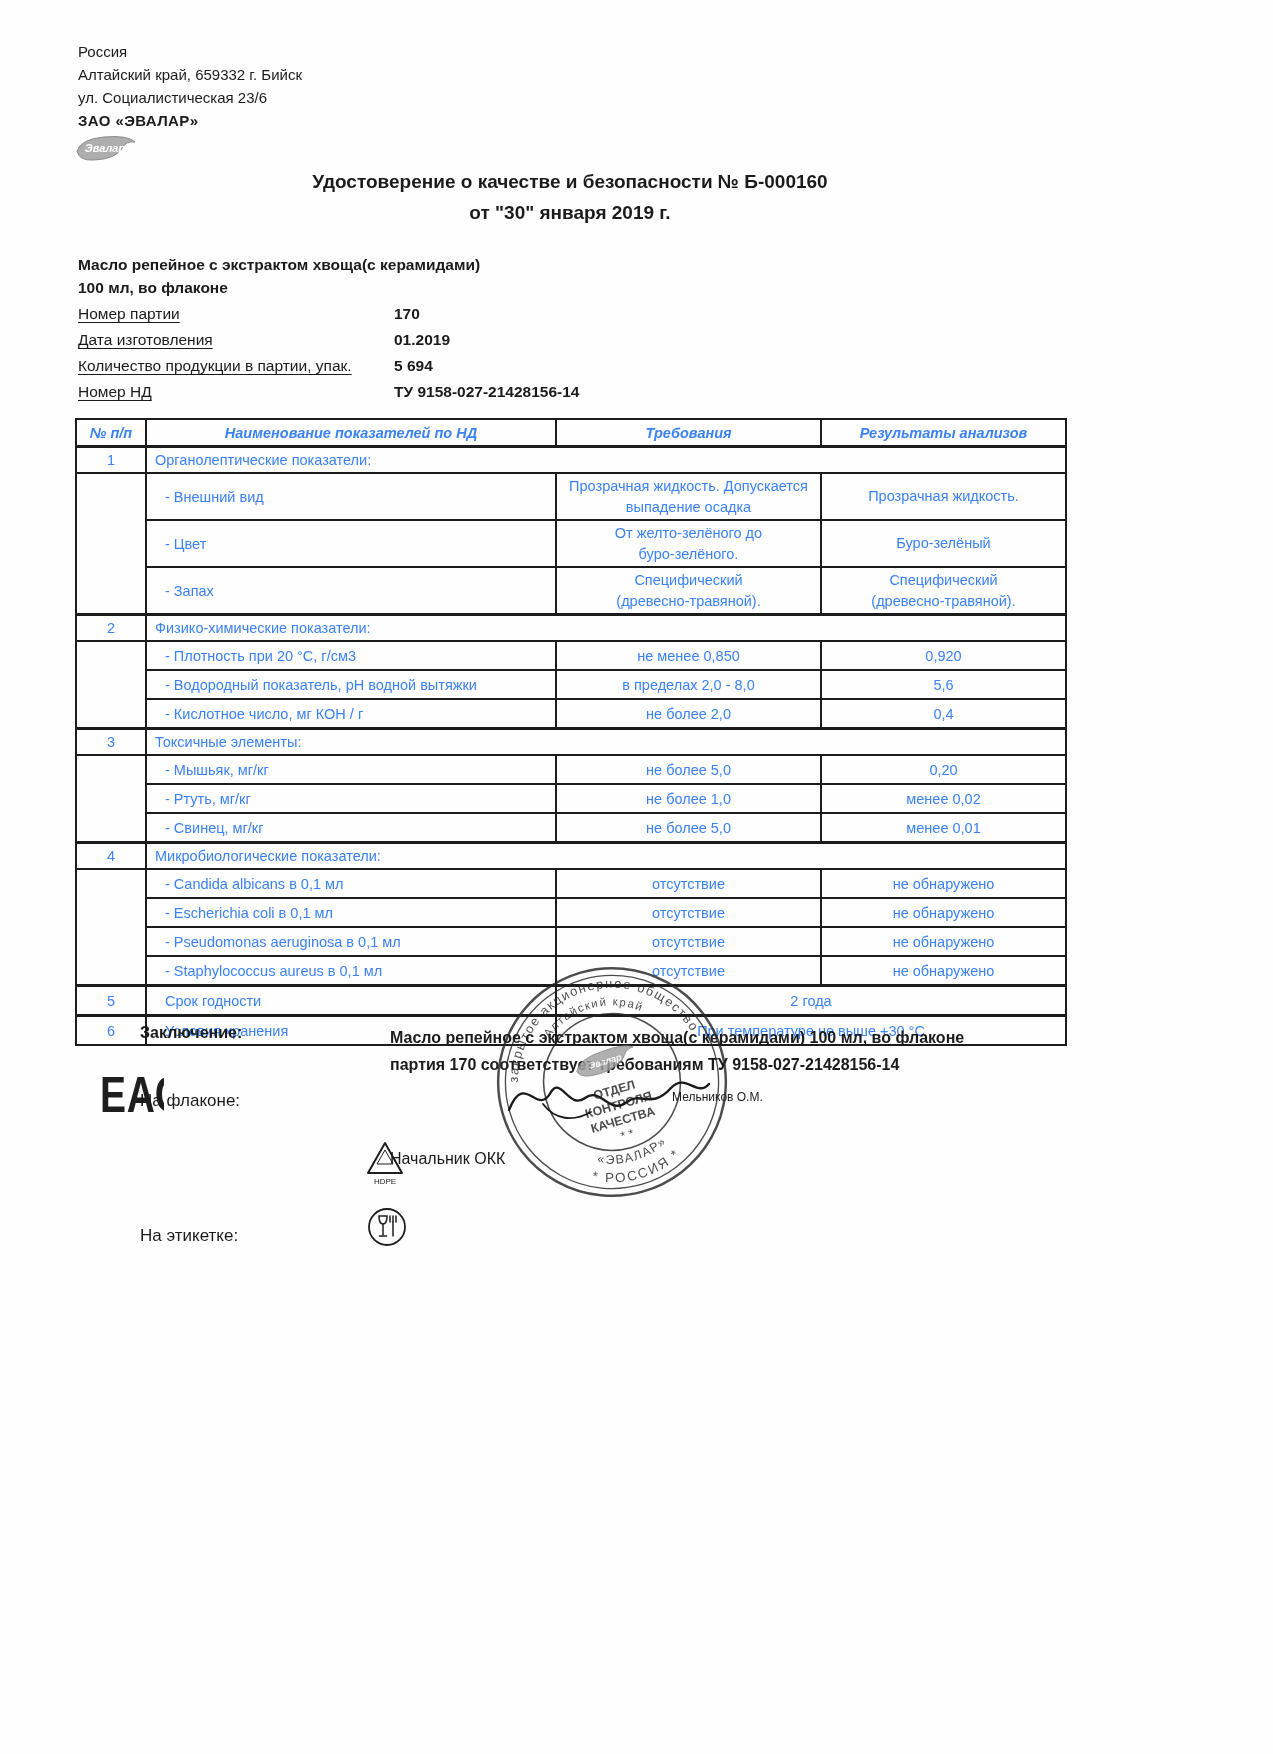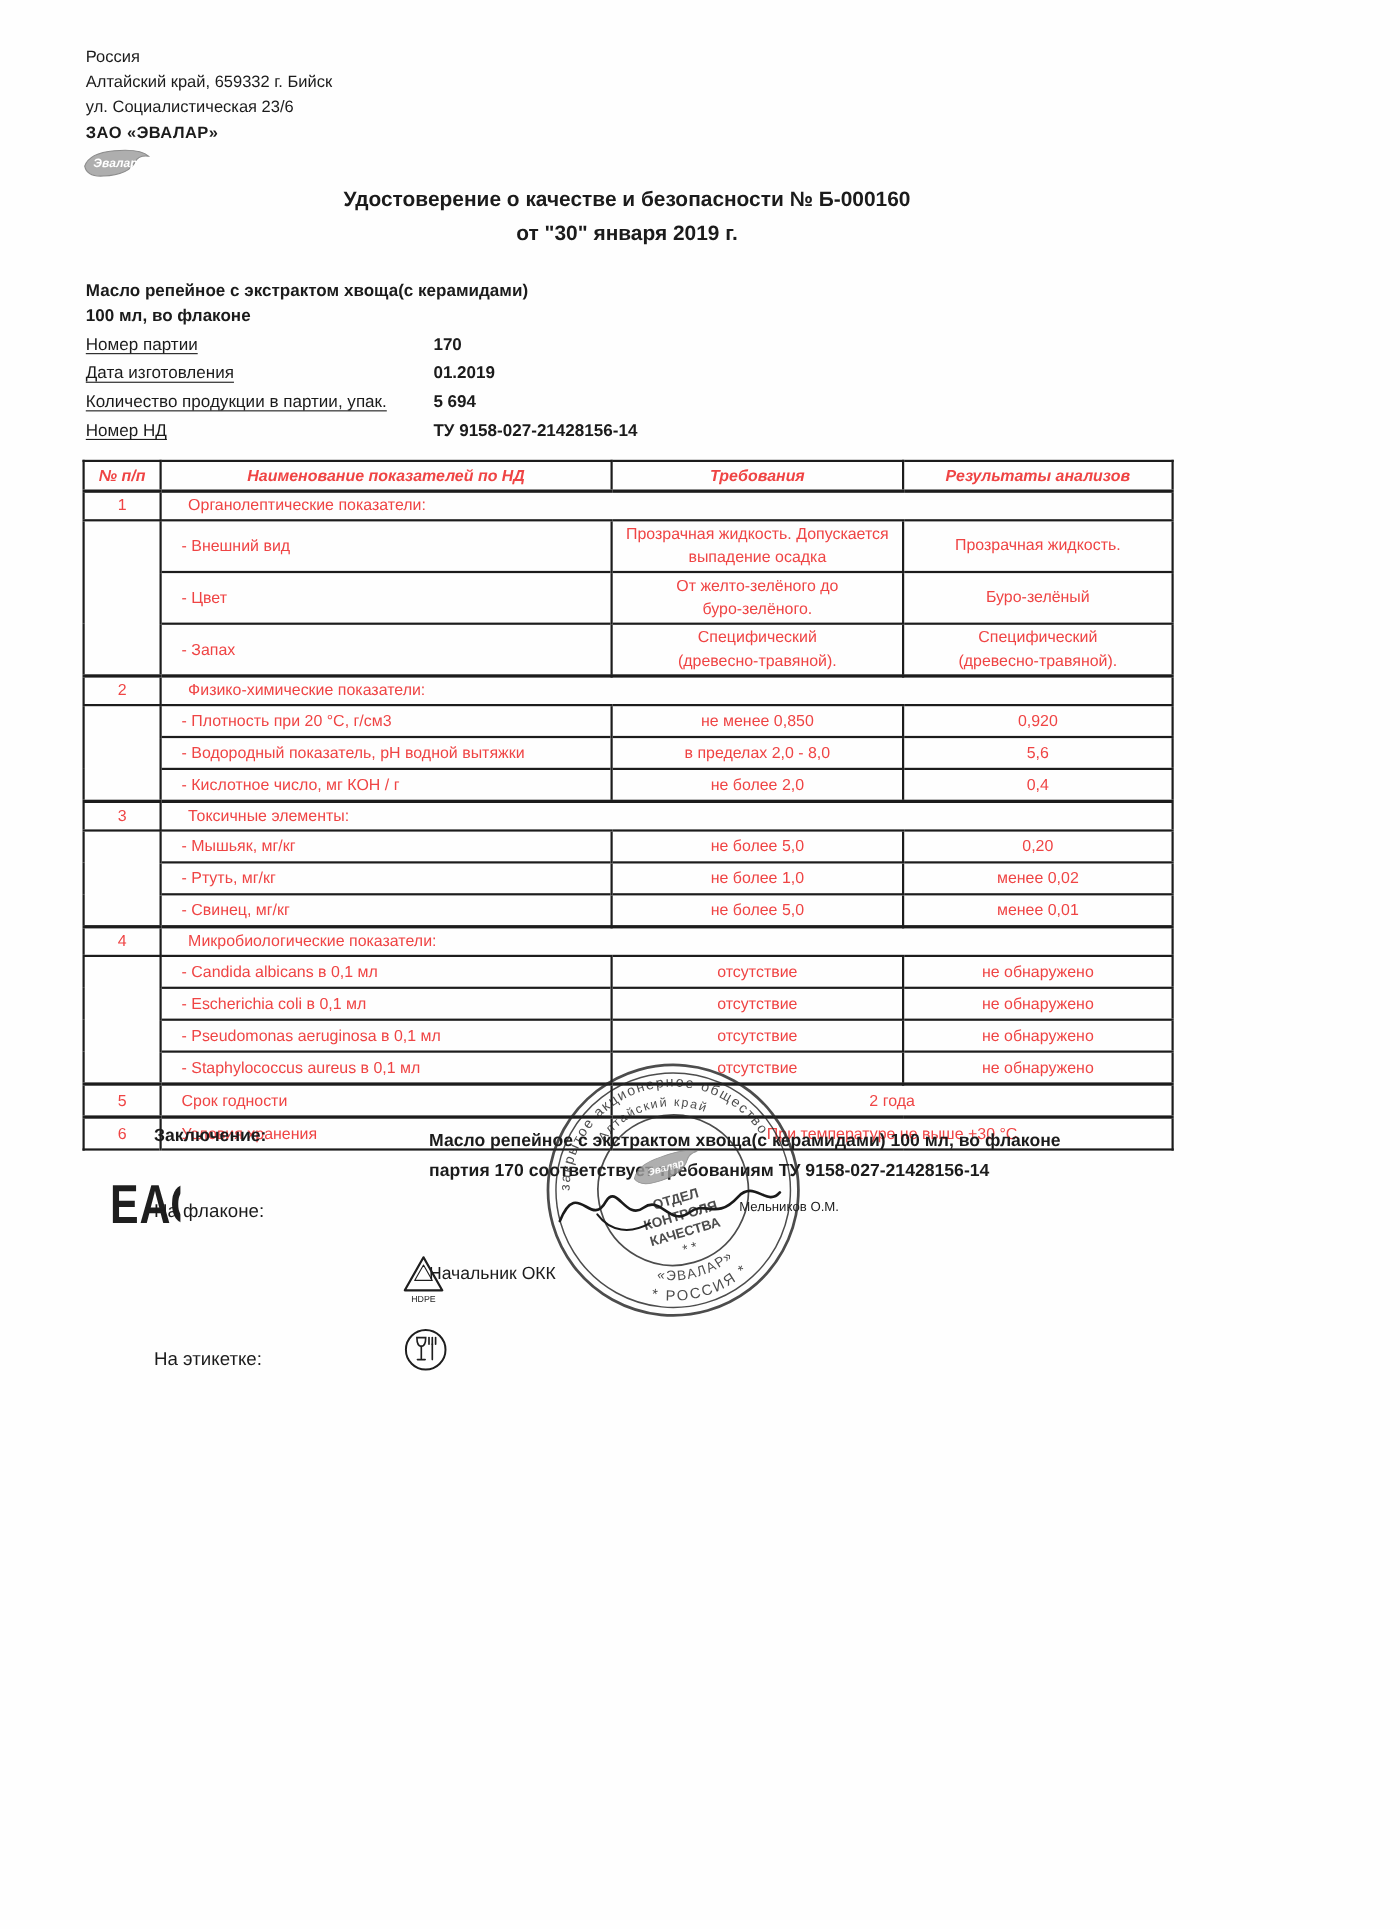--- a/index.html
+++ b/index.html
@@ -14,32 +14,32 @@
   .company{font-weight:bold;letter-spacing:.4px;}
   .top-logo{left:74px;top:132px;}
   
   .title-block{left:0;top:166px;width:1140px;text-align:center;font-weight:bold;font-size:19px;line-height:31px;}
   
   .fields{left:78px;top:253px;font-size:15.5px;}
   .field-row{display:flex;margin-bottom:3px;line-height:23px;}
   .field-label{display:inline-block;width:316px;flex:none;text-decoration:underline;text-underline-offset:3px;}
   .field-value{font-weight:bold;white-space:pre-line;}
   
-  table.qtable{left:75px;top:418px;position:absolute;border-collapse:collapse;table-layout:fixed;width:990px;font-size:14.5px;color:#ef4444;border:2px solid #1c1c1c;}
+  table.qtable{left:75px;top:418px;position:absolute;border-collapse:collapse;table-layout:fixed;width:990px;font-size:14.5px;color:#3b82f6;border:2px solid #1c1c1c;}
   .qtable th{border:2px solid #1c1c1c;border-bottom-width:3px;font-style:italic;font-weight:bold;padding:2px 4px;height:21px;}
   .qtable td{vertical-align:middle;}
   .c-num{text-align:center;width:70px;}
   .c-name{text-align:left;padding:2px 6px 2px 18px;}
   .c-req,.c-res{text-align:center;white-space:pre-line;line-height:1.42;padding:2px 6px;border-left:2px solid #1c1c1c;}
   .row-item td{height:23px;}
   .row-item .c-name,.row-item .c-req,.row-item .c-res{border-top:2px solid #1c1c1c;}
   .c-num{border-right:2px solid #1c1c1c;}
   .row-section td{border-top:3px solid #1c1c1c;height:22px;}
   .row-section .c-num{border-bottom:2px solid #1c1c1c;}
-  .row-section .sec-name{padding-left:24px;}
+  .row-section .sec-name{padding-left:8px;}
   .row-merged td{border-top:3px solid #1c1c1c;height:23px;}
   .row-merged .c-merged{text-align:center;border-left:2px solid #1c1c1c;white-space:pre-line;}
   
   .conclusion-label{left:140px;top:1024px;font-size:16px;font-weight:bold;}
   .conclusion-text{left:390px;top:1024px;width:610px;font-size:16px;font-weight:bold;line-height:27px;white-space:pre-line;}
   .sig-title{left:390px;top:1150px;font-size:16px;}
   .sig-person{left:672px;top:1090px;font-size:12px;}
   .eac{left:100px;top:1066px;}
   .pk-label-1{left:140px;top:1091px;font-size:17px;}
   .pk-label-2{left:140px;top:1226px;font-size:17px;}

